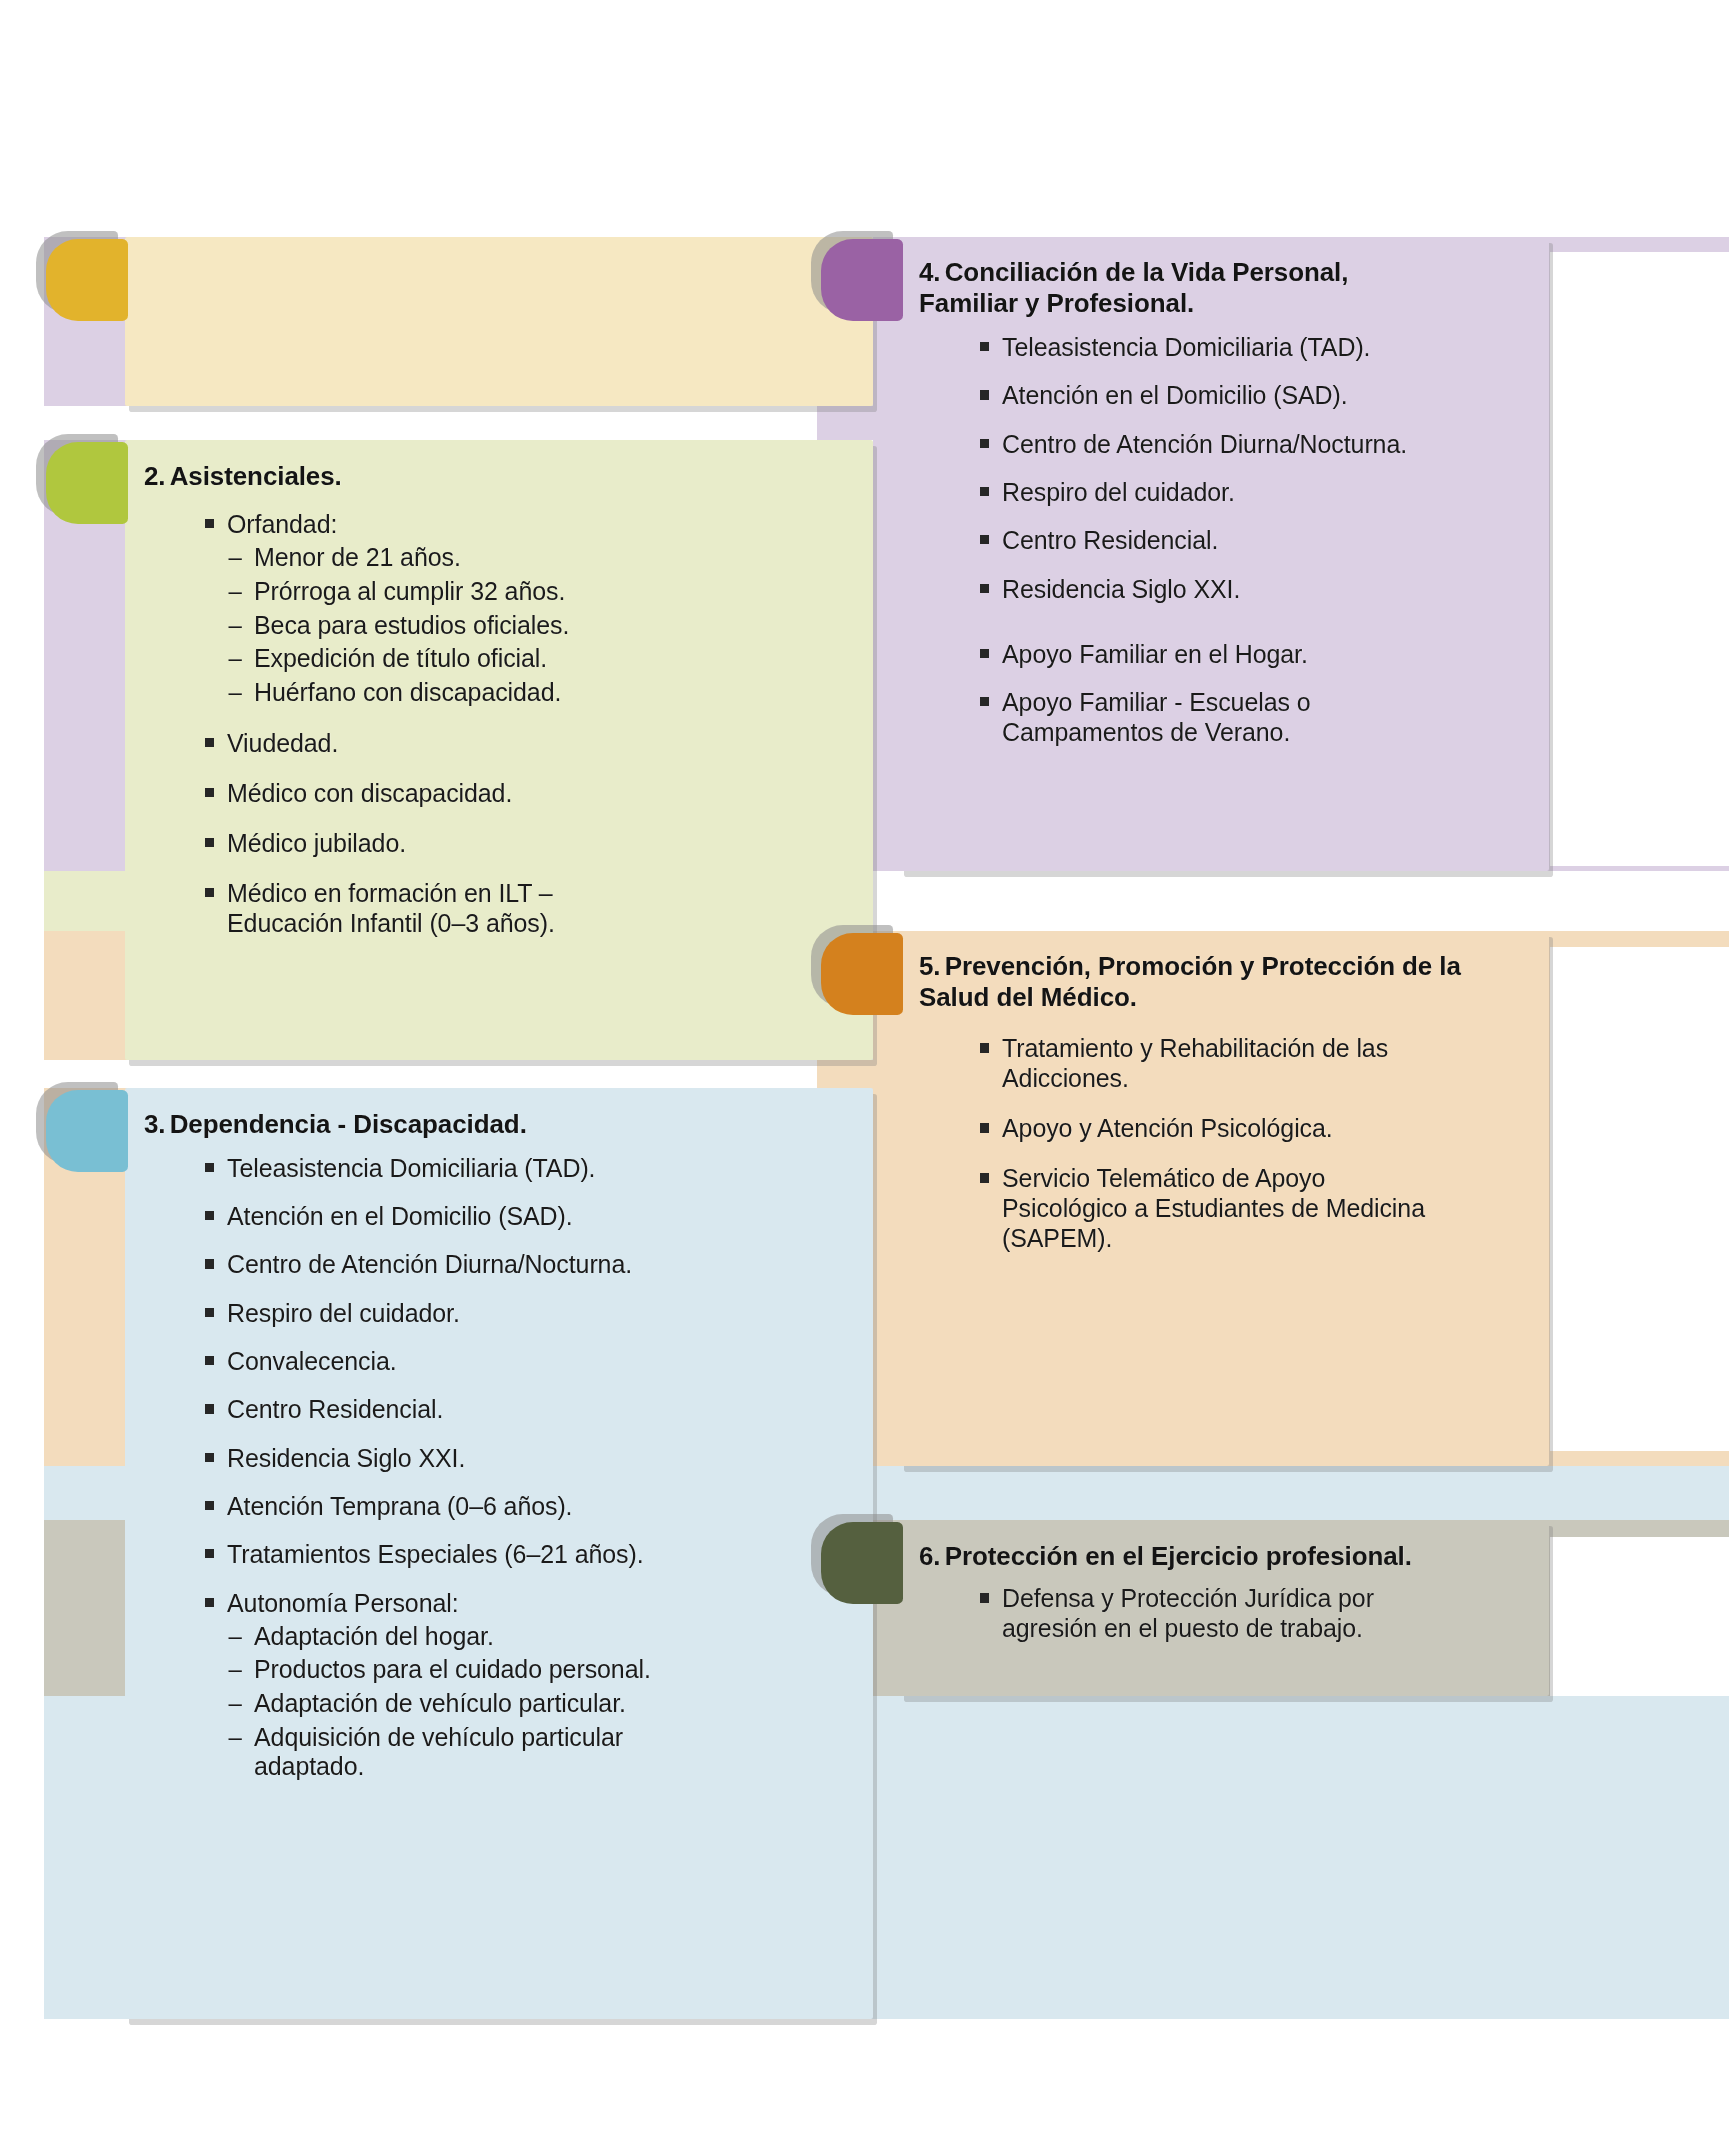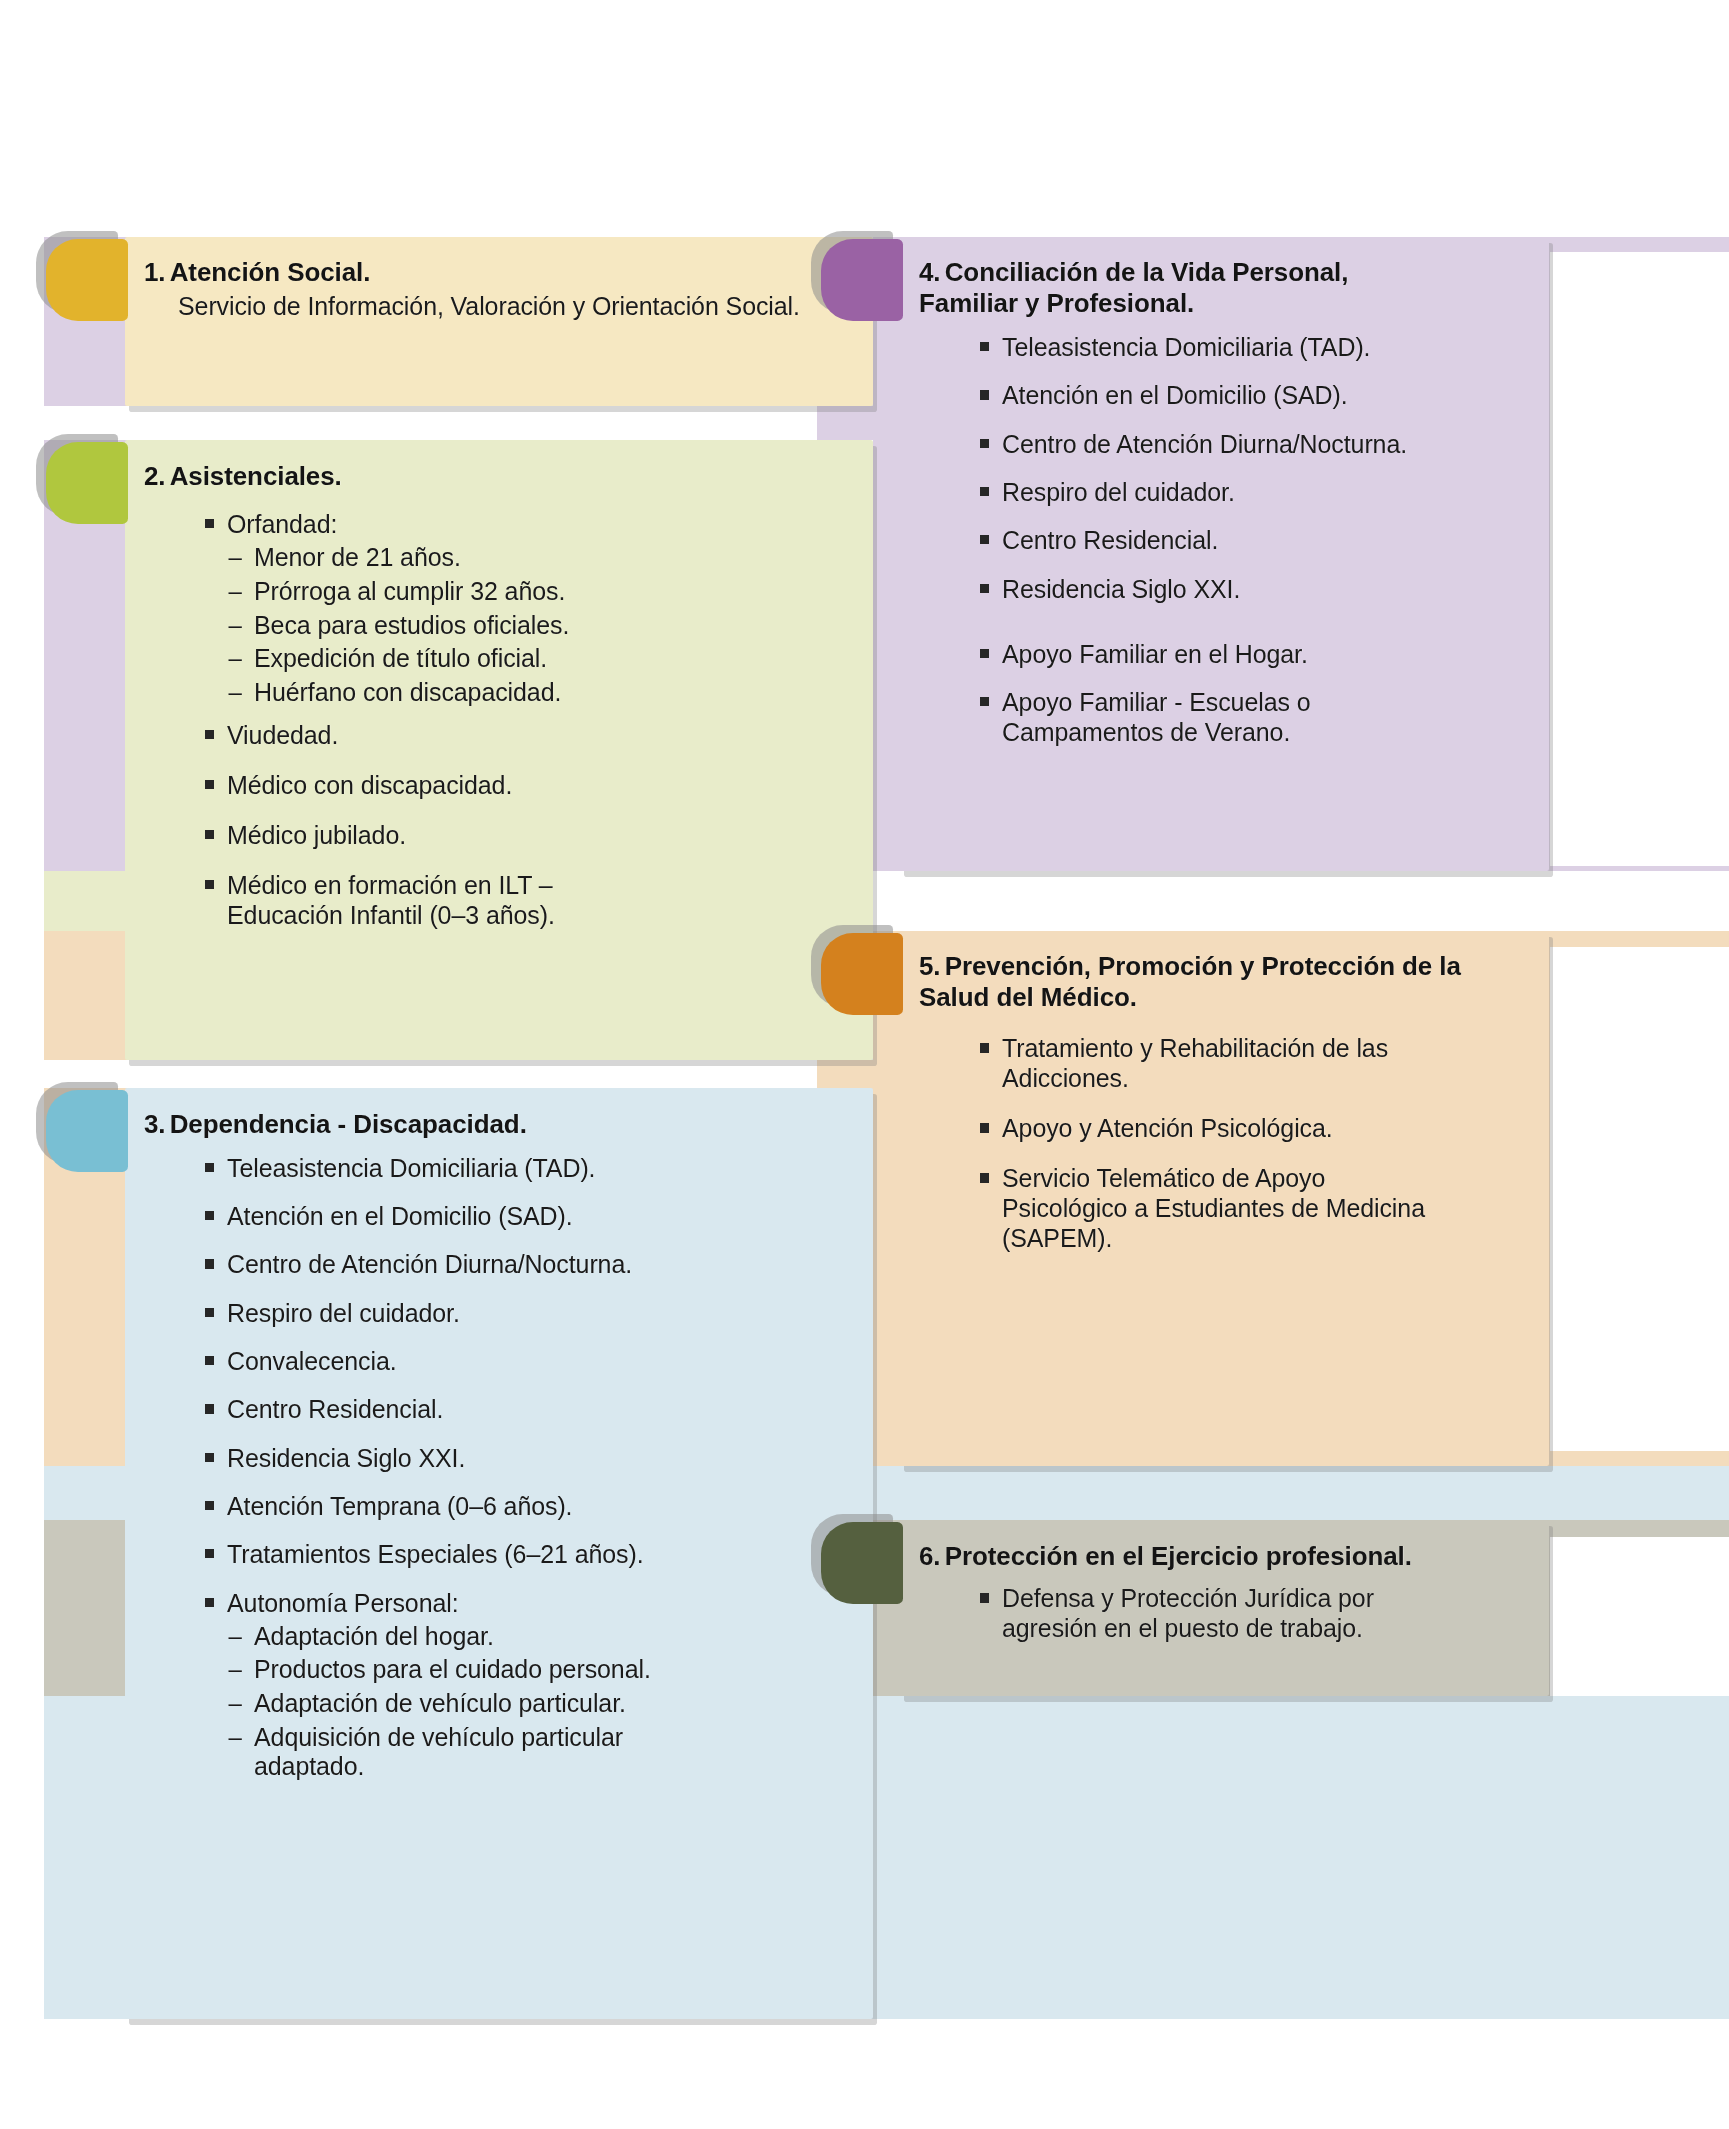--- a/index.html
+++ b/index.html
@@ -124,26 +124,20 @@
   <div class="mask" style="left:817px;top:2019px;width:913px;height:110px;"></div>
 
   <div class="card" style="left:125px;top:237px;width:748px;height:169px;">
     <div class="shadow"></div>
     <div class="face" style="background:#f6e8c2;"></div>
   </div>
   <div class="tab" style="left:46px;top:239px;width:82px;height:82px;">
     <div class="tshadow"></div>
     <div class="tface" style="background:#e2b32c;"></div>
   </div>
-  <div class="content" style="left:144px;top:257px;width:711px;">
-    <div class="heading">
-      <span class="num">1.</span><span>Atención Social.</span>
-    </div>
-    <div style="font-size:25px;line-height:1.22;color:#1a1a1a;margin-left:34px;margin-top:2.8px;letter-spacing:-0.1px;text-shadow:0.4px 0.4px 0 rgba(255,255,255,.5);">Servicio de Información, Valoración y Orientación Social.</div>
-  </div>
 
   <div class="card" style="left:125px;top:440px;width:748px;height:620px;">
     <div class="shadow"></div>
     <div class="face" style="background:#e8ecca;"></div>
   </div>
   <div class="tab" style="left:46px;top:442px;width:82px;height:82px;">
     <div class="tshadow"></div>
     <div class="tface" style="background:#b0c73e;"></div>
   </div>
   <div class="content" style="left:144px;top:461px;width:718px;">
@@ -154,21 +148,21 @@
       <li>
         <span>Orfandad:</span>
         <ul class="lvl2 tight">
           <li>Menor de 21 años.</li>
           <li>Prórroga al cumplir 32 años.</li>
           <li>Beca para estudios oficiales.</li>
           <li>Expedición de título oficial.</li>
           <li>Huérfano con discapacidad.</li>
         </ul>
       </li>
-      <li style="margin-top:12px;">Viudedad.</li>
+      <li style="margin-top:20px;">Viudedad.</li>
       <li style="margin-top:20px;">Médico con discapacidad.</li>
       <li style="margin-top:20px;">Médico jubilado.</li>
       <li style="margin-top:20px;max-width:409px;">Médico en formación en ILT – Educación Infantil (0–3 años).</li>
     </ul>
   </div>
 
   <div class="card" style="left:125px;top:1088px;width:748px;height:931px;">
     <div class="shadow"></div>
     <div class="face" style="background:#d9e8ef;"></div>
   </div>

